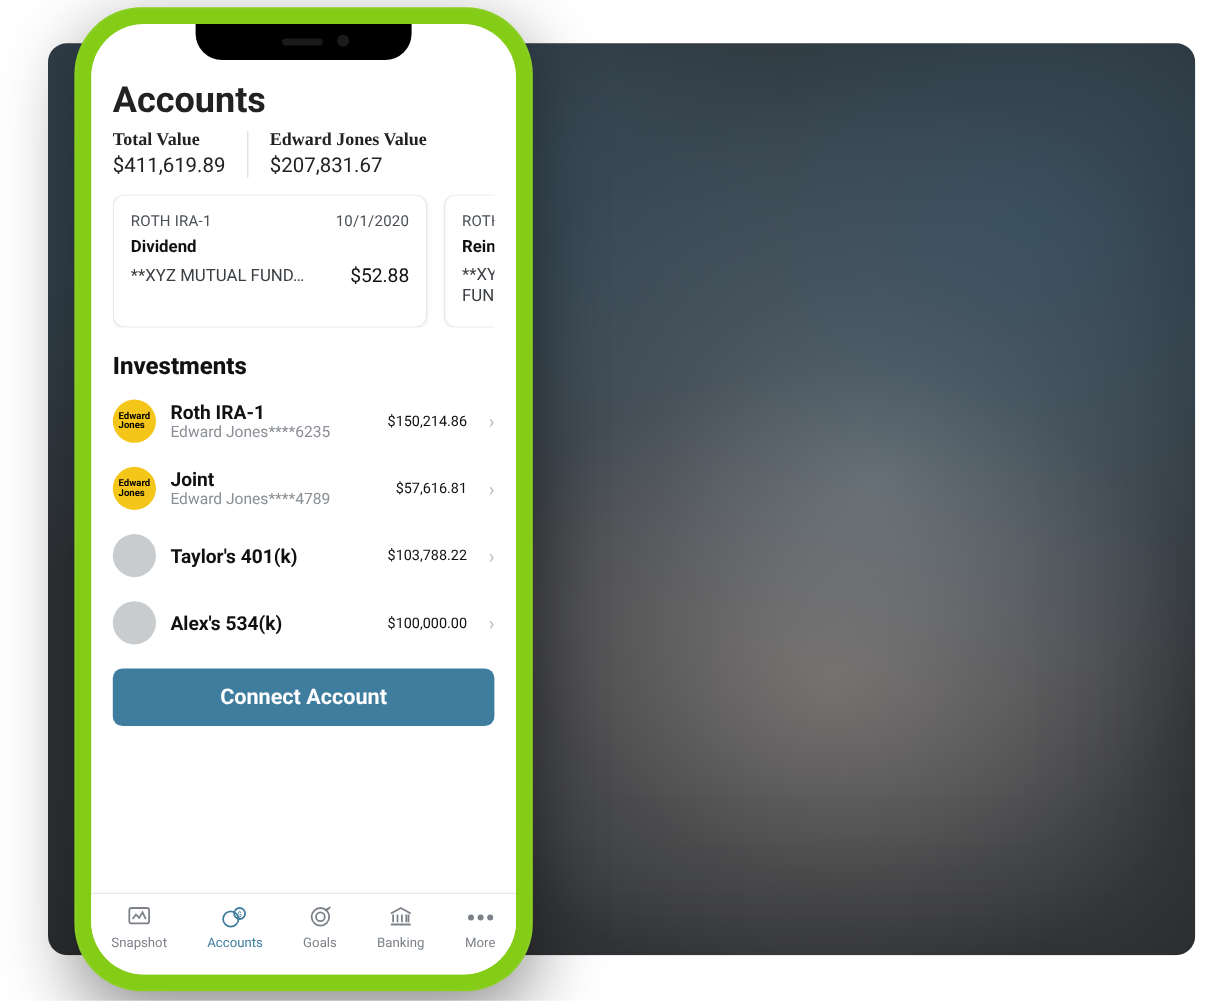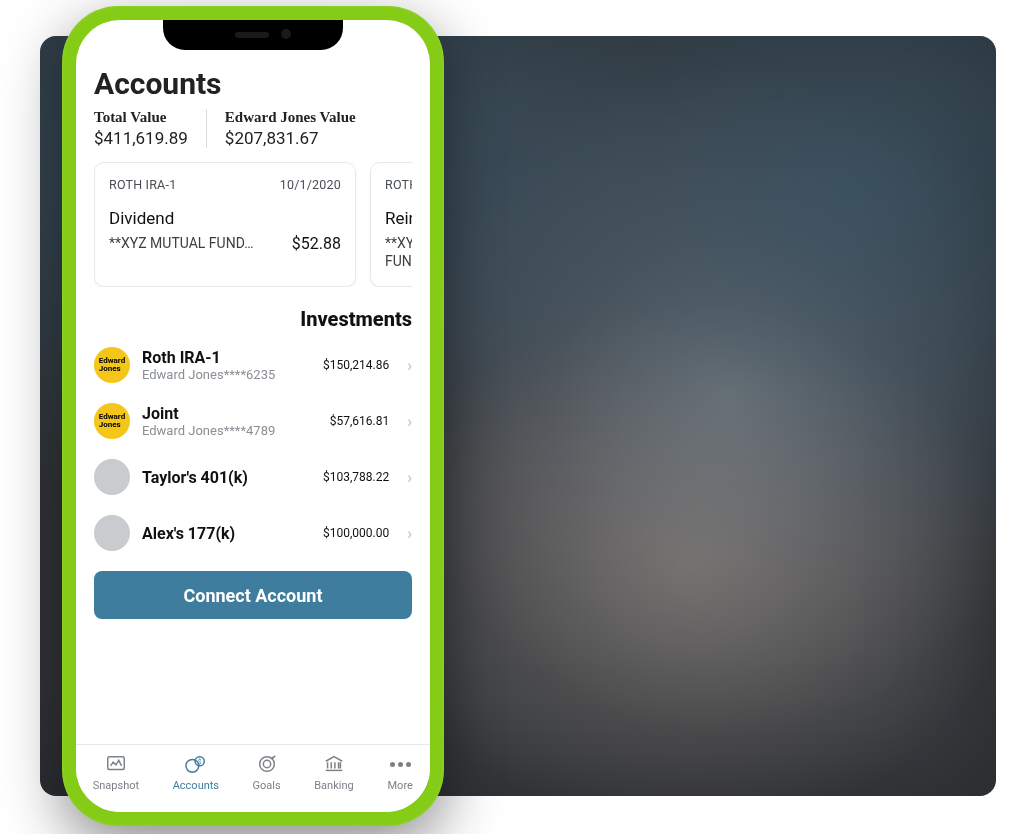--- a/index.html
+++ b/index.html
@@ -91,28 +91,28 @@
   .activity-row { display:flex; gap:14px; overflow:hidden; margin-bottom: 20px; }
   .card {
     flex: 0 0 262px;
     border: 1px solid #e6e9ec;
     border-radius: 10px;
     padding: 14px 14px 16px 14px;
     box-shadow: 0 1px 3px rgba(0,0,0,.06);
     background:#fff;
   }
   .card .row1 { display:flex; justify-content:space-between; font-size:12.5px; color:#4a4f55; letter-spacing:.2px; }
-  .card .title2 { font-size:17px; font-weight:400; color:#111; margin-top:16px; }
-  .card .row2 { display:flex; justify-content:space-between; align-items:center; margin-top:6px; }
+  .card .title2 { font-size:14px; font-weight:700; color:#111; margin-top:6px; }
+  .card .row2 { display:flex; justify-content:space-between; align-items:flex-end; margin-top:6px; }
   .card .sub { font-size:14px; color:#3b3f44; line-height:1.3; }
   .card .amt { font-size:16px; color:#111; }
 
   .card.peek { flex: 0 0 60px; padding-right:0; }
 
-  .inv-title { font-size:20px; font-weight:800; color:#111; margin-bottom:10px;text-align:right; }
+  .inv-title { font-size:20px; font-weight:800; color:#111; margin-bottom:10px; }
   .inv-list { display:flex; flex-direction:column; gap:8px; }
   .inv-item { display:flex; align-items:center; gap:12px; padding:6px 0; }
   .badge { width:36px; height:36px; border-radius:50%; background:#c9ccce; display:flex; align-items:center; justify-content:center; overflow:hidden; }
   .badge.ej { background:#f4c619; }
   .badge.ej .t1{ font-size:8px; font-weight:700; color:#000; line-height:1; }
   .inv-main { flex:1; }
   .inv-name { font-size:16px; font-weight:700; color:#111; }
   .inv-sub  { font-size:13px; color:#8a8f95; }
   .inv-amt { font-size:12px; color:#111; margin-right:6px; }
   .chev { color:#b7bcc2; font-size:16px; }
@@ -230,21 +230,21 @@
           <div class="inv-main">
             <div class="inv-name">Taylor's 401(k)</div>
           </div>
           <div class="inv-amt">$103,788.22</div>
           <div class="chev">›</div>
         </div>
 
         <div class="inv-item">
           <div class="badge"></div>
           <div class="inv-main">
-            <div class="inv-name">Alex's 177(k)</div>
+            <div class="inv-name">Alex's 534(k)</div>
           </div>
           <div class="inv-amt">$100,000.00</div>
           <div class="chev">›</div>
         </div>
       </div>
 
       <div class="connect-btn">Connect Account</div>
     </div>
 
     <div class="tabbar">

